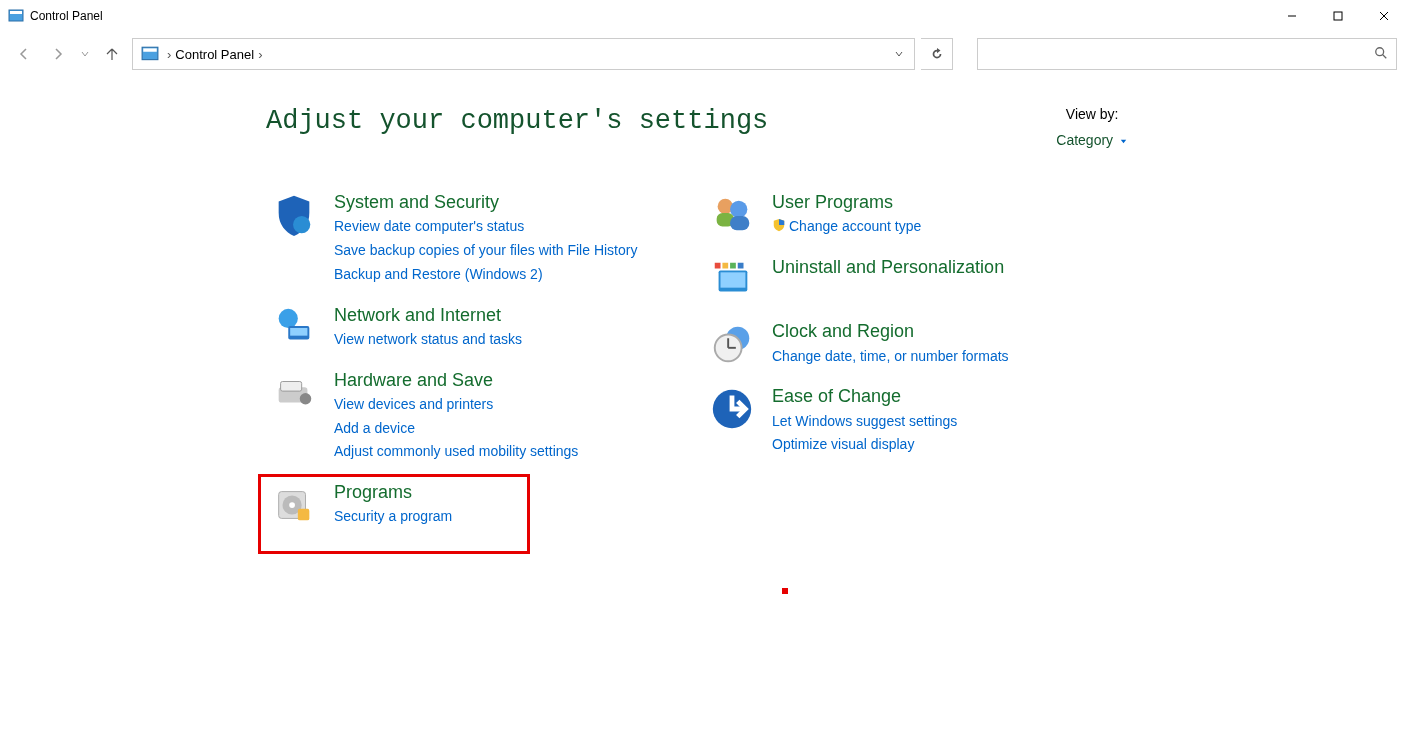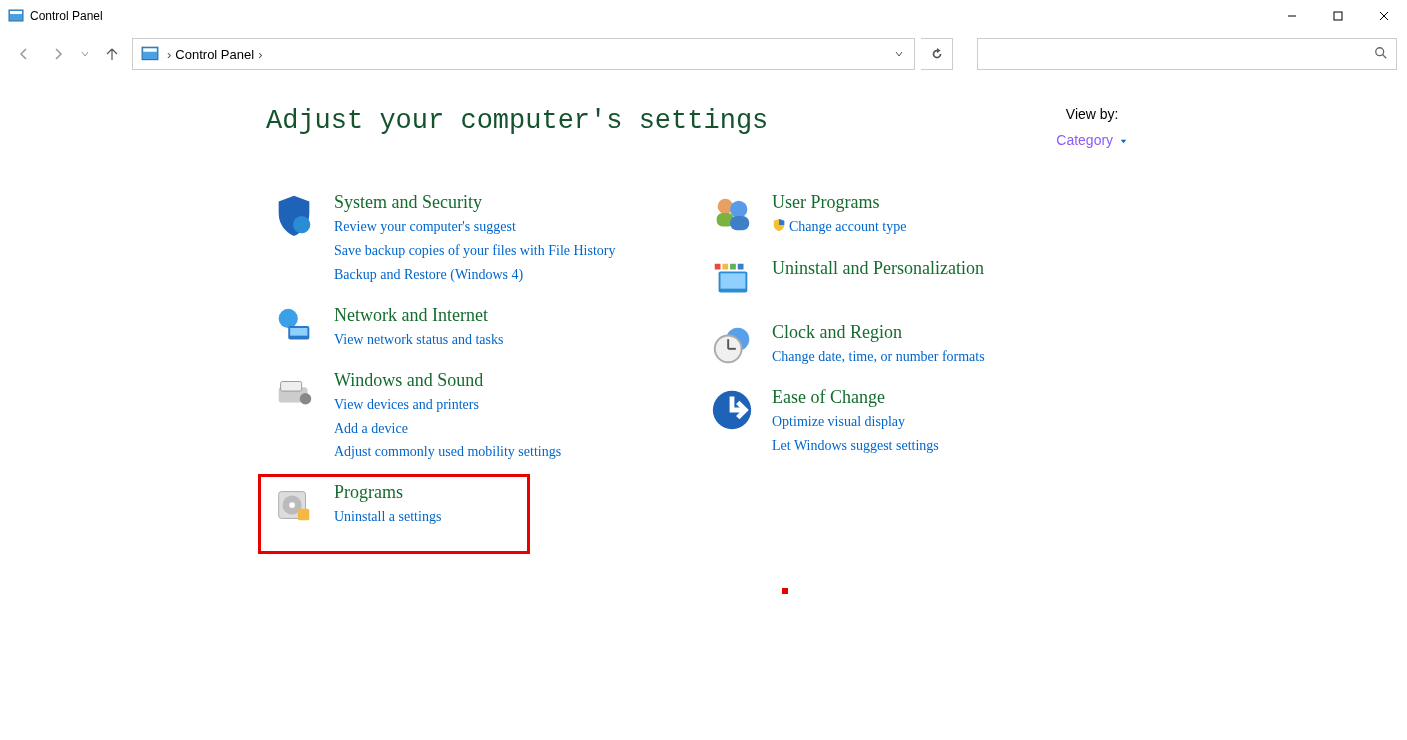--- a/index.html
+++ b/index.html
@@ -85,31 +85,30 @@
   font-weight: 400;
   flex: 1;
   font-family: Liberation Mono, monospace;
 }
 .view-by {
   display: flex; align-items: center; gap: 10px;
   font-size: 14px;
   flex-direction: column;
 }
 .view-by .label { color: #000; }
-.view-by .value { color: #8b5cf6; }
+.view-by .value { color: #14532d; }
 .categories {
   display: flex;
   margin-top: 42px;
 }
 .col { width: 438px; }
 .cat {
   display: flex;
   margin-bottom: 16px;
   position: relative;
-  font-family: Liberation Serif, serif;
 }
 .cat-icon {
   width: 56px; height: 48px;
   flex: 0 0 56px;
   display: flex; align-items: flex-start; justify-content: center;
   padding-top: 2px;
 }
 .cat-body { padding-left: 12px; }
 .cat-title {
   font-size: 18px;
@@ -247,23 +246,23 @@
 
       <div class="cat">
         <div class="cat-icon">
           <svg width="46" height="46" viewBox="0 0 48 48">
               <path d="M24 4 L40 10 V22 C40 34 33 42 24 46 C15 42 8 34 8 22 V10 Z" fill="#1e63b8"></path>
               <circle cx="32" cy="34" r="9" fill="#2a8dd4"></circle>
             </svg>
         </div>
         <div class="cat-body">
           <a class="cat-title">System and Security</a>
-          <a class="cat-link">Review your computer's suggest</a>
+          <a class="cat-link">Review date computer's status</a>
           <a class="cat-link">Save backup copies of your files with File History</a>
-          <a class="cat-link">Backup and Restore (Windows 4)</a>
+          <a class="cat-link">Backup and Restore (Windows 2)</a>
         </div>
       </div>
 
       <div class="cat">
         <div class="cat-icon">
           <svg width="46" height="46" viewBox="0 0 48 48">
               <circle cx="18" cy="14" r="10" fill="#3aa0e8"></circle>
               <rect x="18" y="22" width="22" height="14" rx="2" fill="#2a78c8"></rect>
               <rect x="20" y="24" width="18" height="8" fill="#8fd0ff"></rect>
             </svg>
@@ -276,40 +275,40 @@
 
       <div class="cat">
         <div class="cat-icon">
           <svg width="46" height="46" viewBox="0 0 48 48">
               <rect x="8" y="18" width="30" height="16" rx="3" fill="#ccc"></rect>
               <rect x="10" y="12" width="22" height="10" rx="2" fill="#eee" stroke="#999"></rect>
               <circle cx="36" cy="30" r="6" fill="#888"></circle>
             </svg>
         </div>
         <div class="cat-body">
-          <a class="cat-title">Windows and Sound</a>
+          <a class="cat-title">Hardware and Save</a>
           <a class="cat-link">View devices and printers</a>
           <a class="cat-link">Add a device</a>
           <a class="cat-link">Adjust commonly used mobility settings</a>
         </div>
       </div>
 
       <div class="cat" style="position:relative;">
         <div class="highlight-box"></div>
         <div class="cat-icon">
           <svg width="46" height="46" viewBox="0 0 48 48">
               <rect x="8" y="10" width="28" height="28" rx="3" fill="#ddd" stroke="#aaa"></rect>
               <circle cx="22" cy="24" r="10" fill="#bbb"></circle>
               <circle cx="22" cy="24" r="3" fill="#fff"></circle>
               <rect x="28" y="28" width="12" height="12" rx="2" fill="#f4b942"></rect>
             </svg>
         </div>
         <div class="cat-body">
           <a class="cat-title">Programs</a>
-          <a class="cat-link">Uninstall a settings</a>
+          <a class="cat-link">Security a program</a>
         </div>
       </div>
 
     </div>
 
     <div class="col">
 
       <div class="cat">
         <div class="cat-icon">
           <svg width="46" height="46" viewBox="0 0 48 48">
@@ -366,22 +365,22 @@
       <div class="cat">
         <div class="cat-icon">
           <svg width="46" height="46" viewBox="0 0 48 48">
               <circle cx="24" cy="24" r="20" fill="#1e63b8"></circle>
               <path d="M24 10 L24 24 L36 24" fill="none" stroke="#fff" stroke-width="5"></path>
               <path d="M30 16 L38 24 L30 32" fill="none" stroke="#fff" stroke-width="5"></path>
             </svg>
         </div>
         <div class="cat-body">
           <a class="cat-title">Ease of Change</a>
+          <a class="cat-link">Let Windows suggest settings</a>
           <a class="cat-link">Optimize visual display</a>
-          <a class="cat-link">Let Windows suggest settings</a>
         </div>
       </div>
 
     </div>
   </div>
 </div>
 
 <div class="red-dot"></div>
 
 </body></html>

